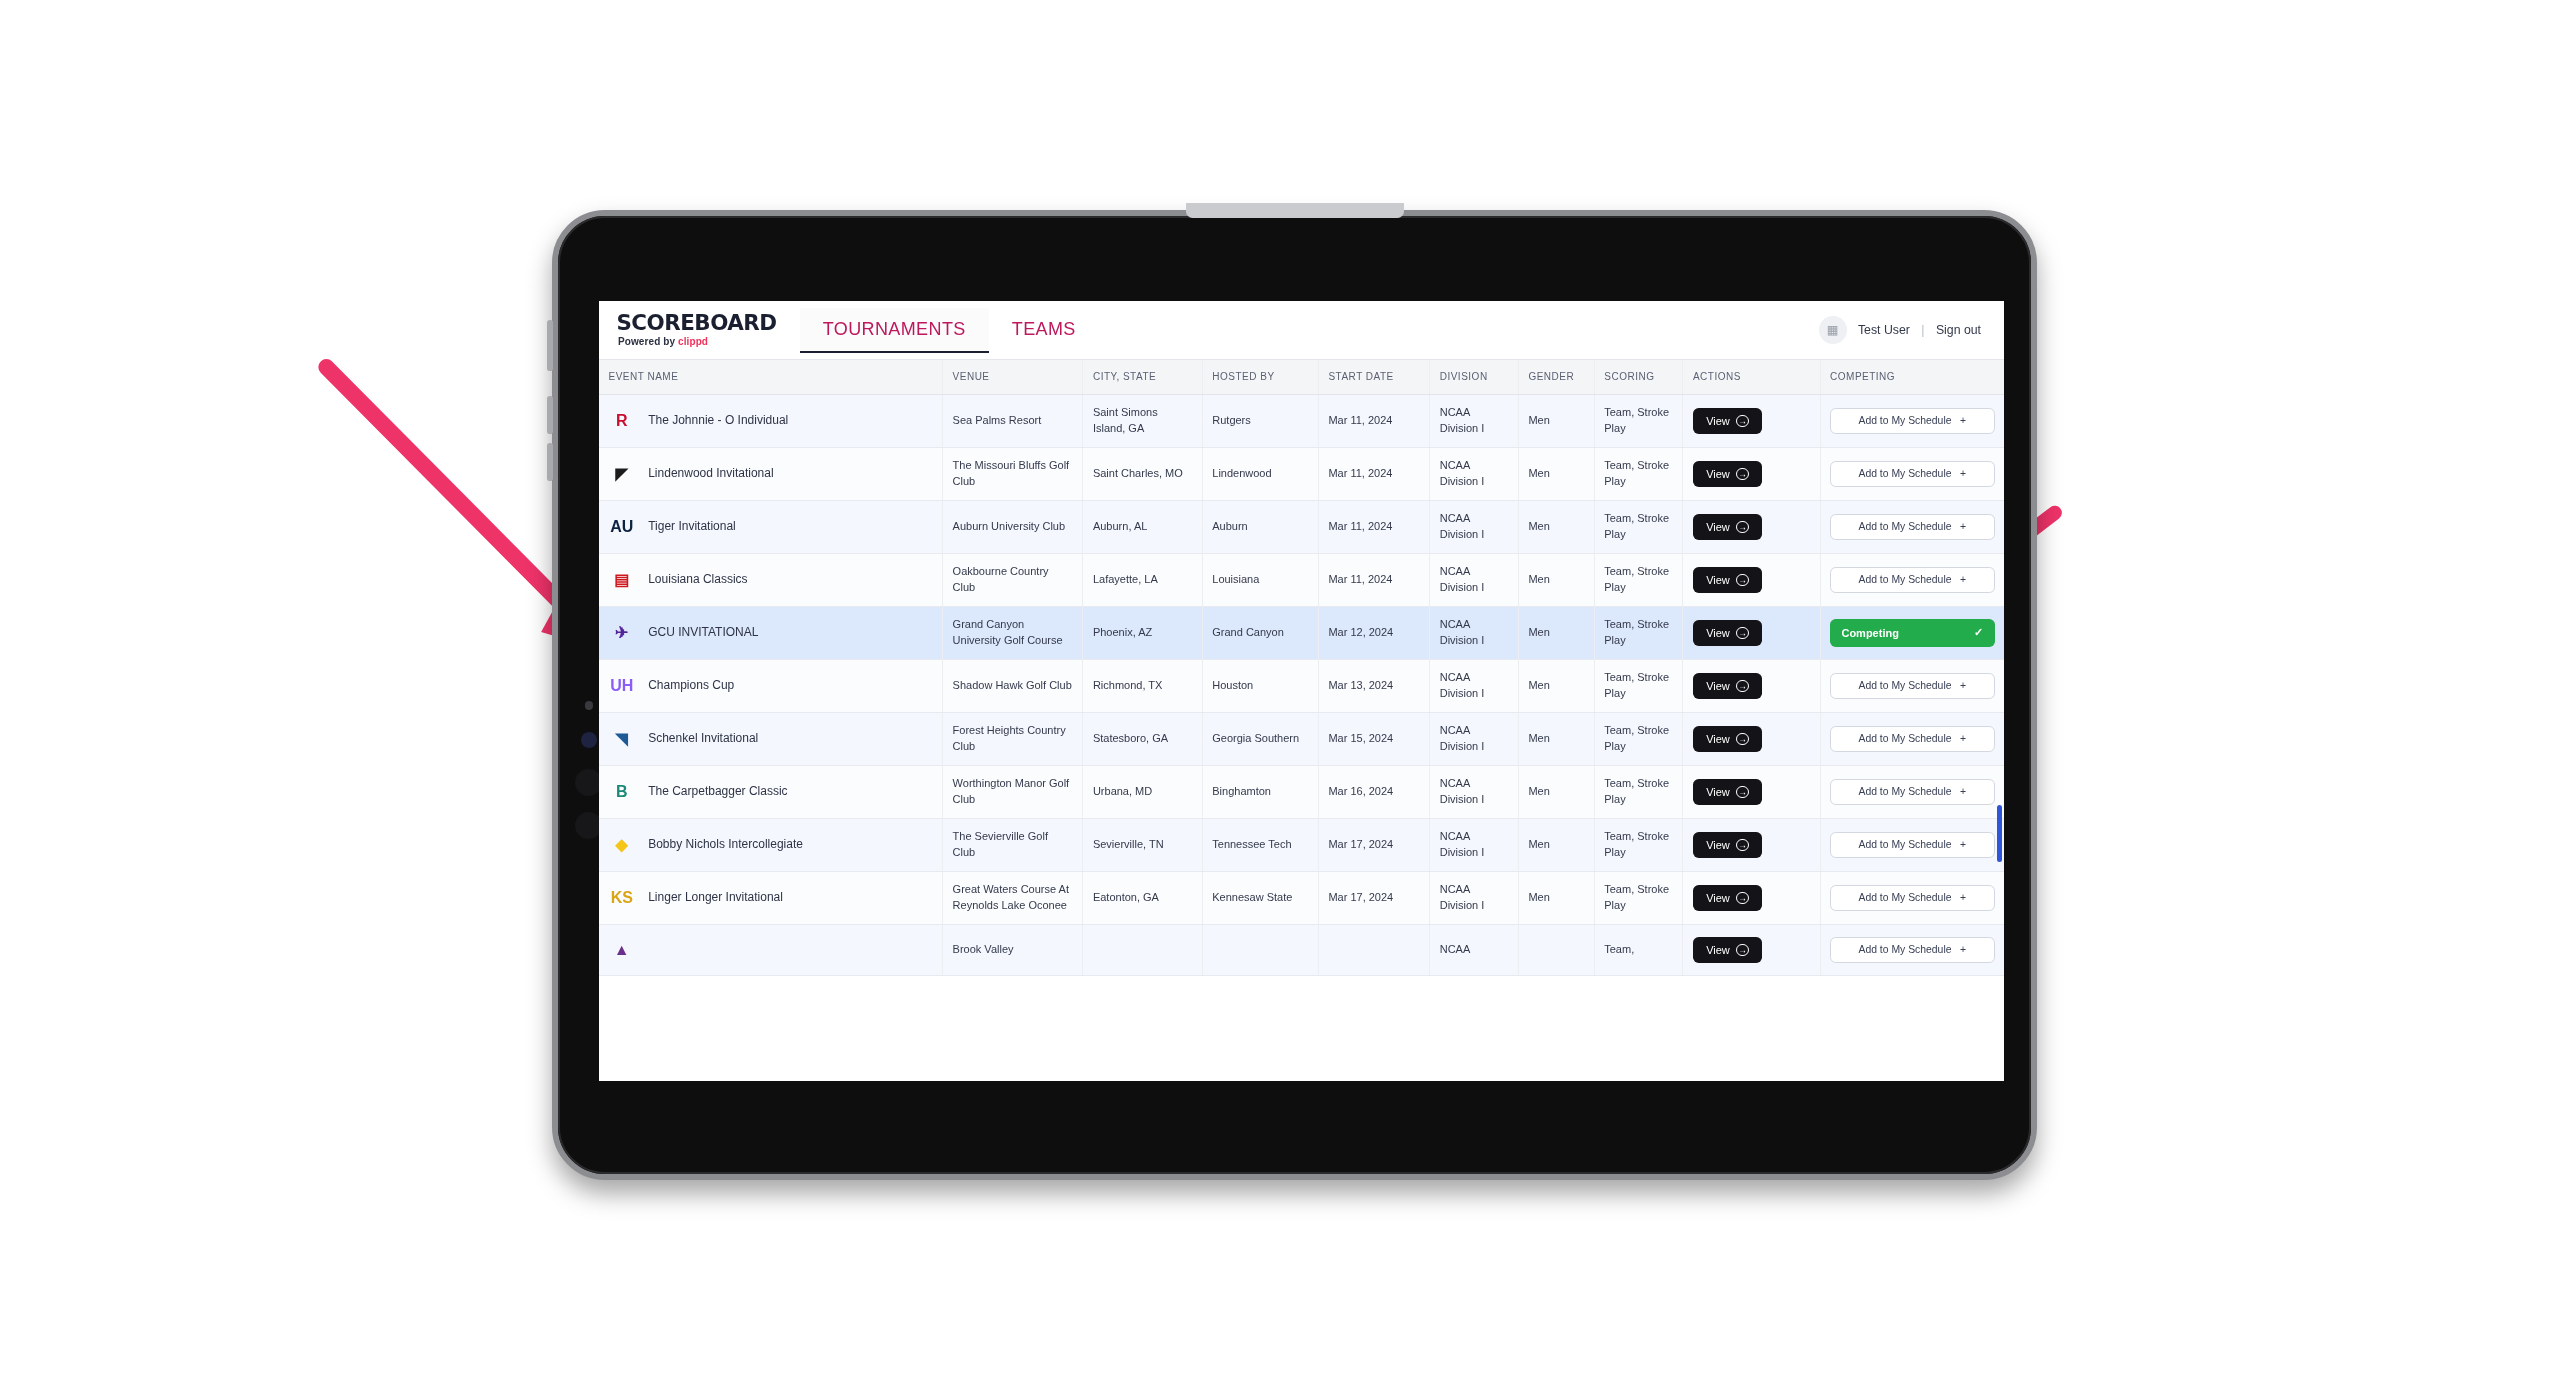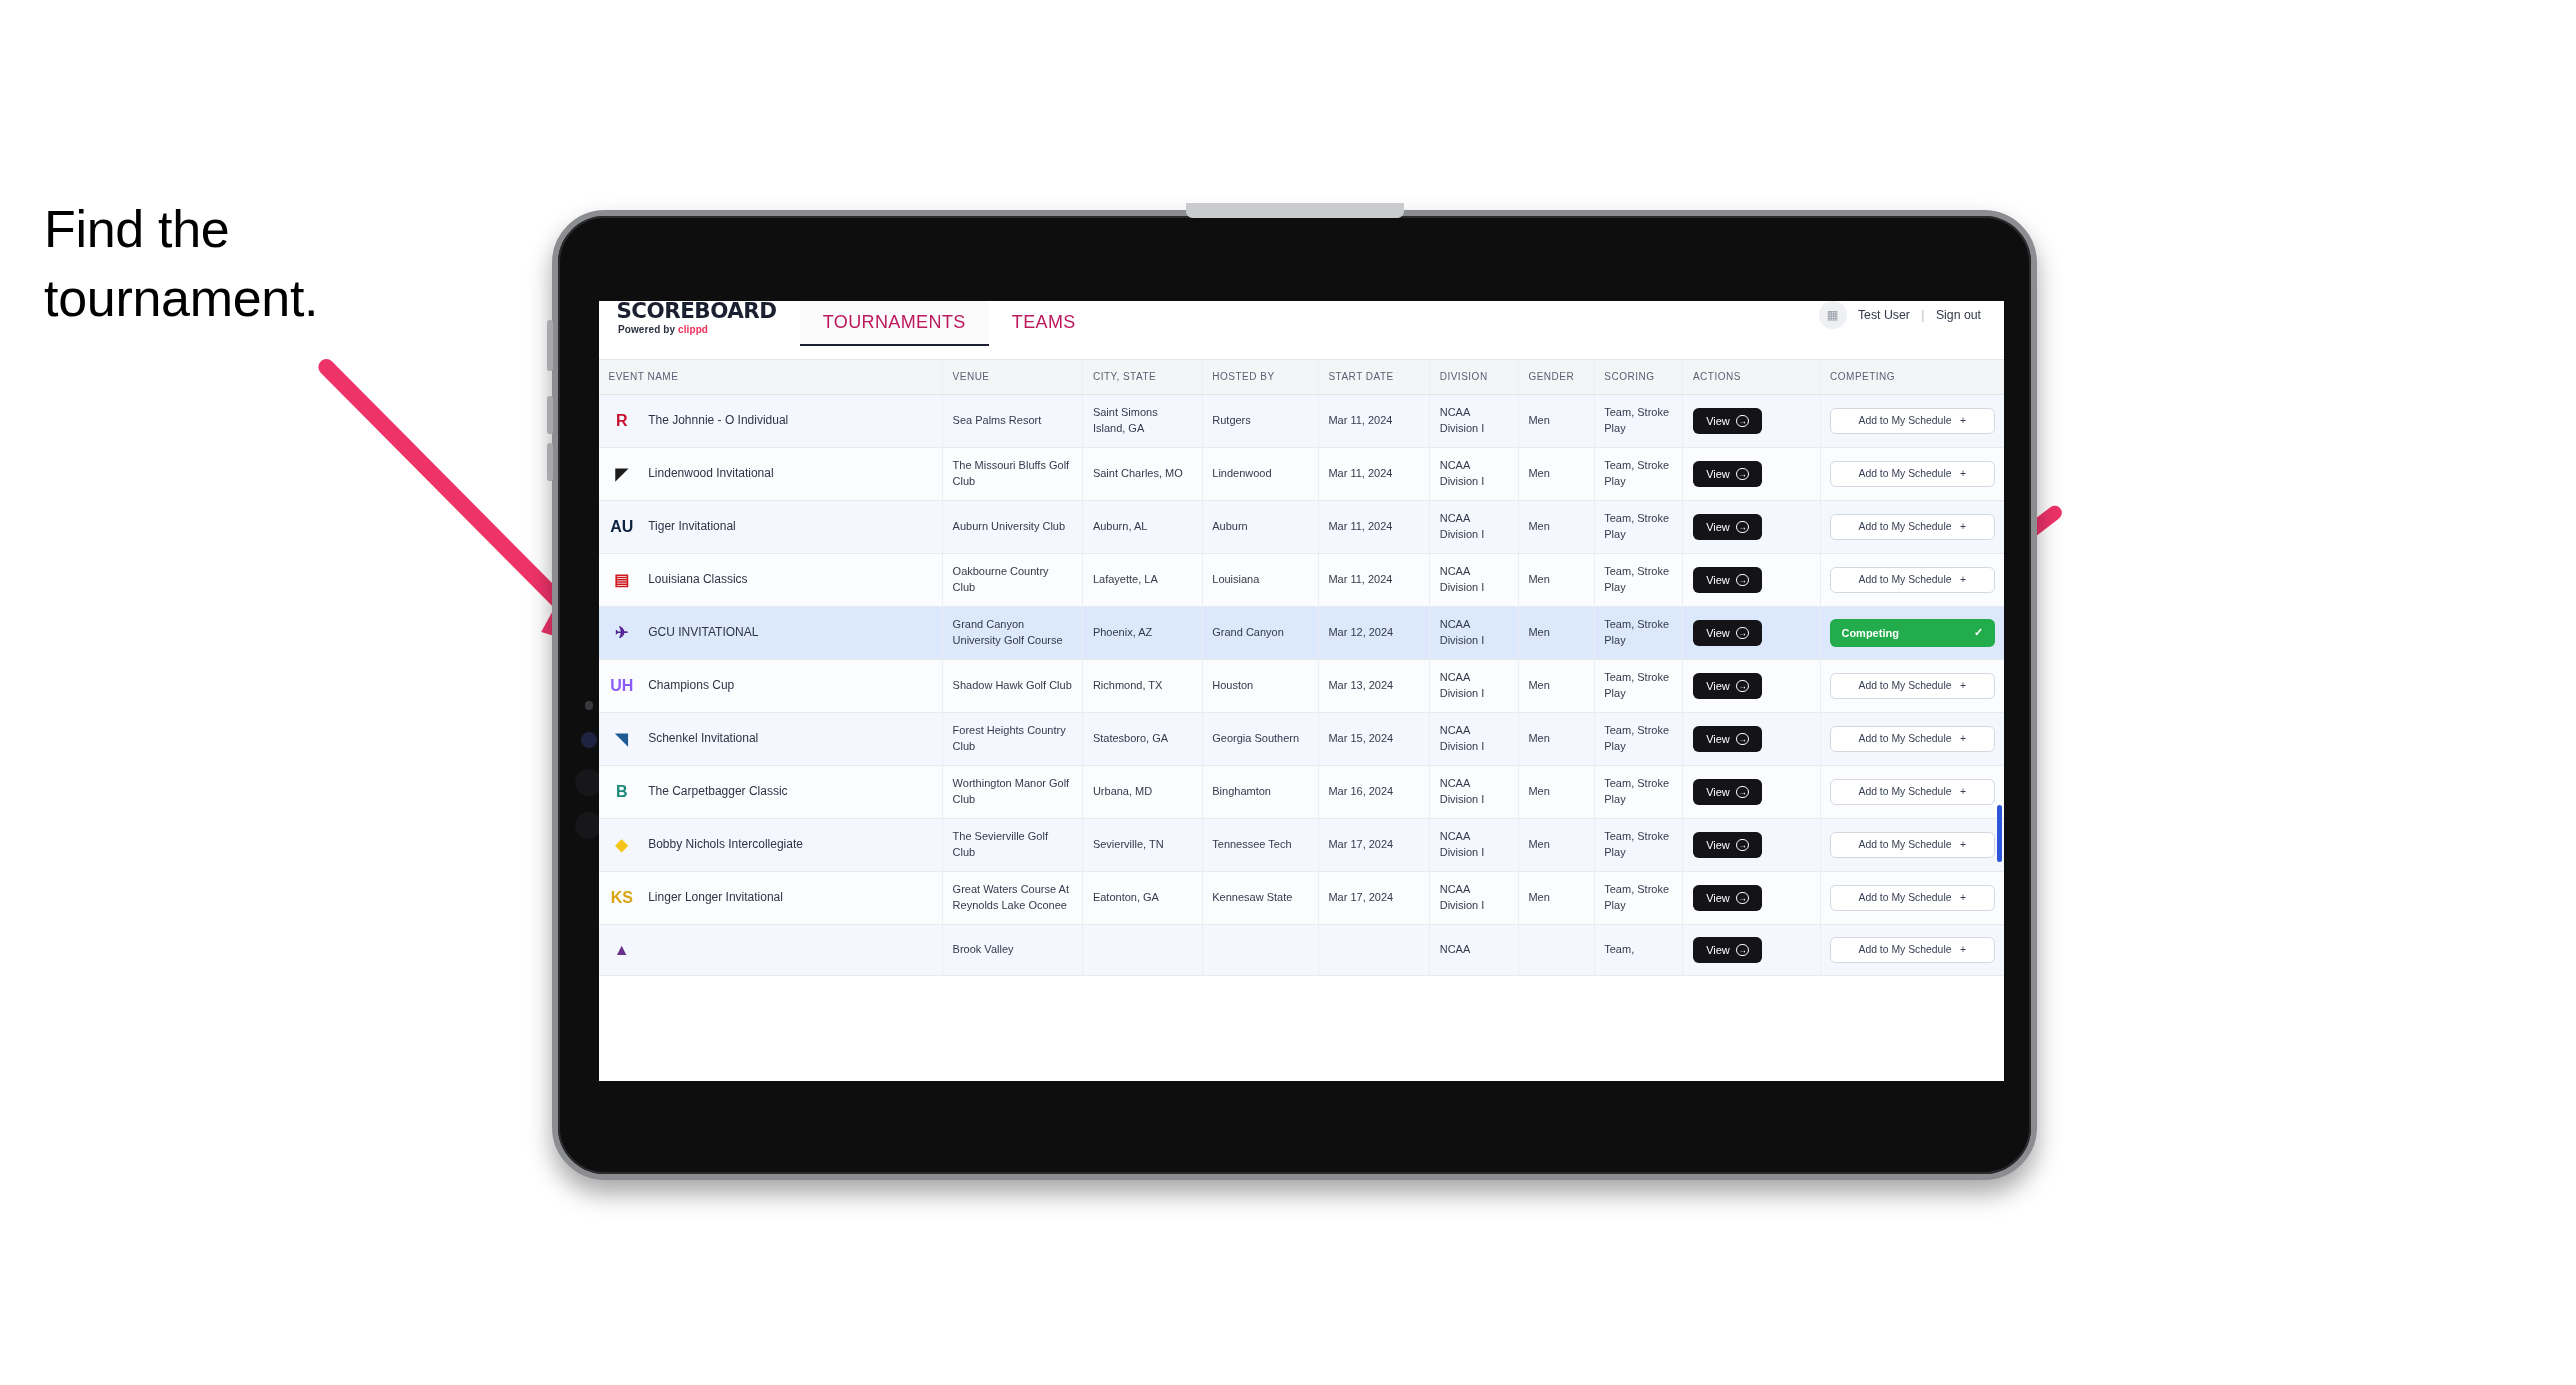--- a/index.html
+++ b/index.html
@@ -110,21 +110,21 @@
     top: 85px;
     width: 1405px;
     height: 780px;
     background: #ffffff;
     overflow: hidden;
   }
 
   
   #app-header {
     display: flex;
-    align-items: flex-start;
+    align-items: center;
     height: 59px;
     background: #ffffff;
     border-bottom: 0.9px solid #e4e6eb;
     padding-left: 19px;
   }
   #brand {
     display: flex;
     flex-direction: column;
     justify-content: center;
     padding-right: 24.6px;
@@ -313,21 +313,20 @@
     height: 57px;
     background: #2f56d8;
     border-radius: 2.8px;
   }
 </style>
 </head>
 <body>
 
 <div id="stage">
 
-  <div class="annotation" id="annotation-left">Find the tournament.</div>
 
 
   <svg class="arrow-layer" viewBox="0 0 2723 1465" xmlns="http://www.w3.org/2000/svg">
     <g id="arrow-left-g">
       <line x1="345" y1="388" x2="615" y2="660" stroke="#ee3369" stroke-width="17" stroke-linecap="round"></line>
       <polygon points="640,688 572,668 594,628" fill="#ee3369"></polygon>
     </g>
     <g id="arrow-right-g">
       <line x1="2172" y1="542" x2="2010" y2="666" stroke="#ee3369" stroke-width="15" stroke-linecap="round"></line>
       <polygon points="1975,694 2012,634 2040,674" fill="#ee3369"></polygon>

